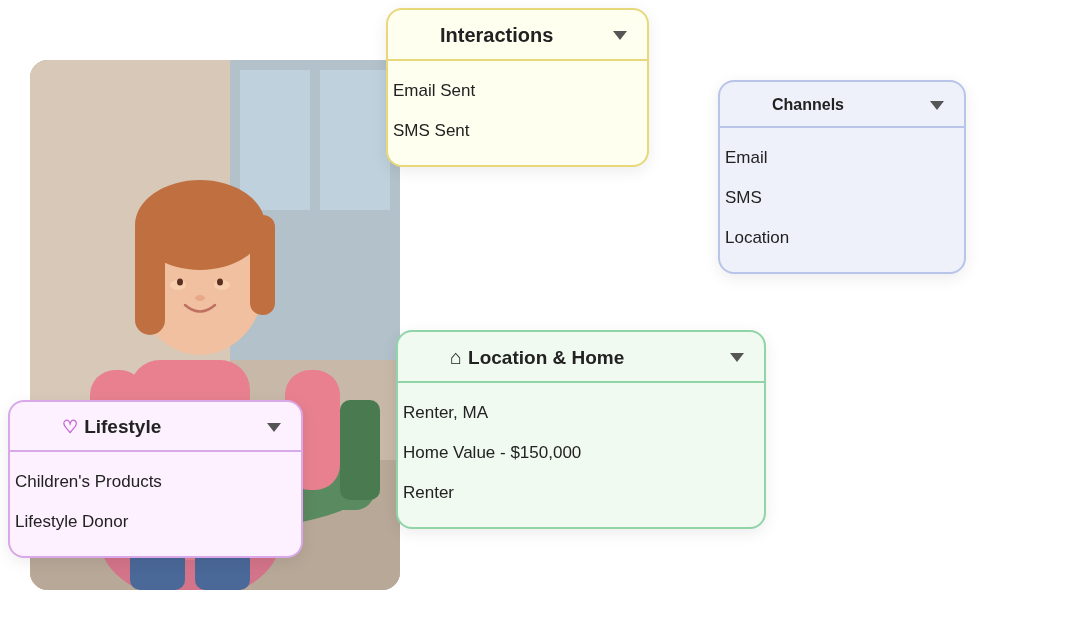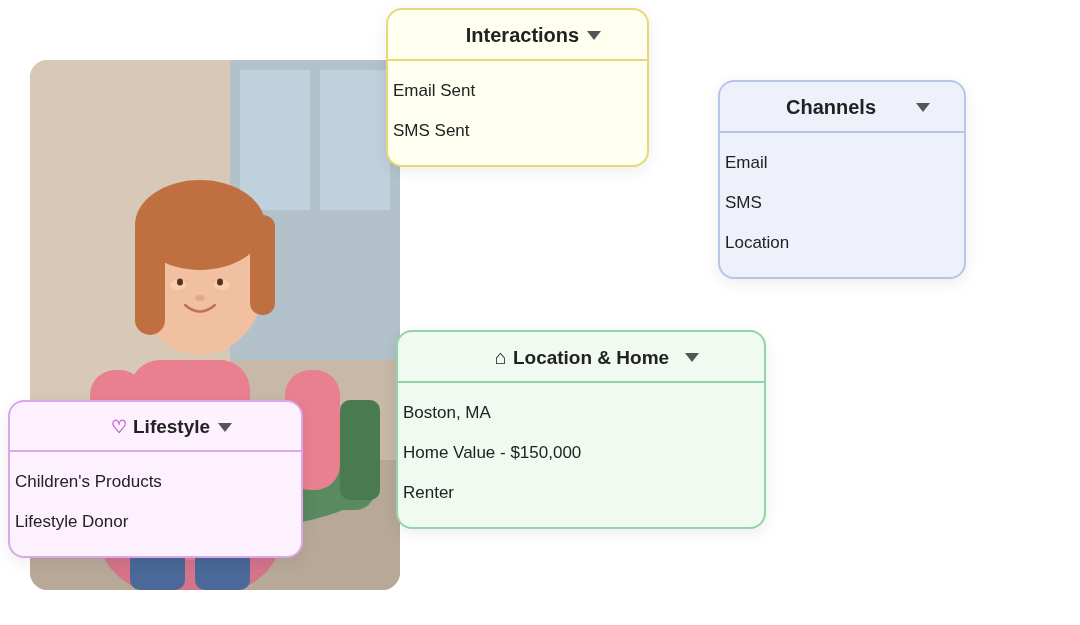--- a/index.html
+++ b/index.html
@@ -46,21 +46,21 @@
       background: #fffff0;
       border: 2.5px solid #e8d87a;
       border-radius: 16px;
       overflow: hidden;
       box-shadow: 0 4px 16px rgba(0,0,0,0.08);
     }
 
     .dropdown-header {
       display: flex;
       align-items: center;
-      justify-content: center;
+      justify-content: space-between;
       padding: 14px 20px 12px 20px;
       font-weight: 700;
       font-size: 20px;
       color: #222;
       margin-left: 32px;
     }
 
     .dropdown-header .chevron {
       width: 0;
       height: 0;
@@ -95,21 +95,21 @@
       width: 248px;
       background: #eef1fa;
       border: 2.5px solid #b8c4e8;
       border-radius: 16px;
       overflow: hidden;
       box-shadow: 0 4px 16px rgba(0,0,0,0.08);
     }
 
     .dropdown-channels .dropdown-header {
       font-weight: 700;
-      font-size: 20px;
+      font-size: 16px;
       color: #222;
       gap: 32px;
     }
 
     .dropdown-channels .dropdown-divider {
       background: #b8c4e8;
     }
 
     
     .dropdown-location {
@@ -258,21 +258,21 @@
   <div class="dropdown-location">
     <div class="dropdown-header">
       <div class="header-left">
         <span class="house-icon">⌂</span>
         <span>Location &amp; Home</span>
       </div>
       <div class="chevron"></div>
     </div>
     <div class="dropdown-divider"></div>
     <div class="dropdown-items">
-      <div class="dropdown-item">Boston, MA</div>
+      <div class="dropdown-item">Renter, MA</div>
       <div class="dropdown-item">Home Value - $150,000</div>
       <div class="dropdown-item">Renter</div>
     </div>
   </div>
 
   <div class="dropdown-lifestyle">
     <div class="dropdown-header">
       <div class="header-left">
         <span class="heart-icon">♡</span>
         <span>Lifestyle</span>

